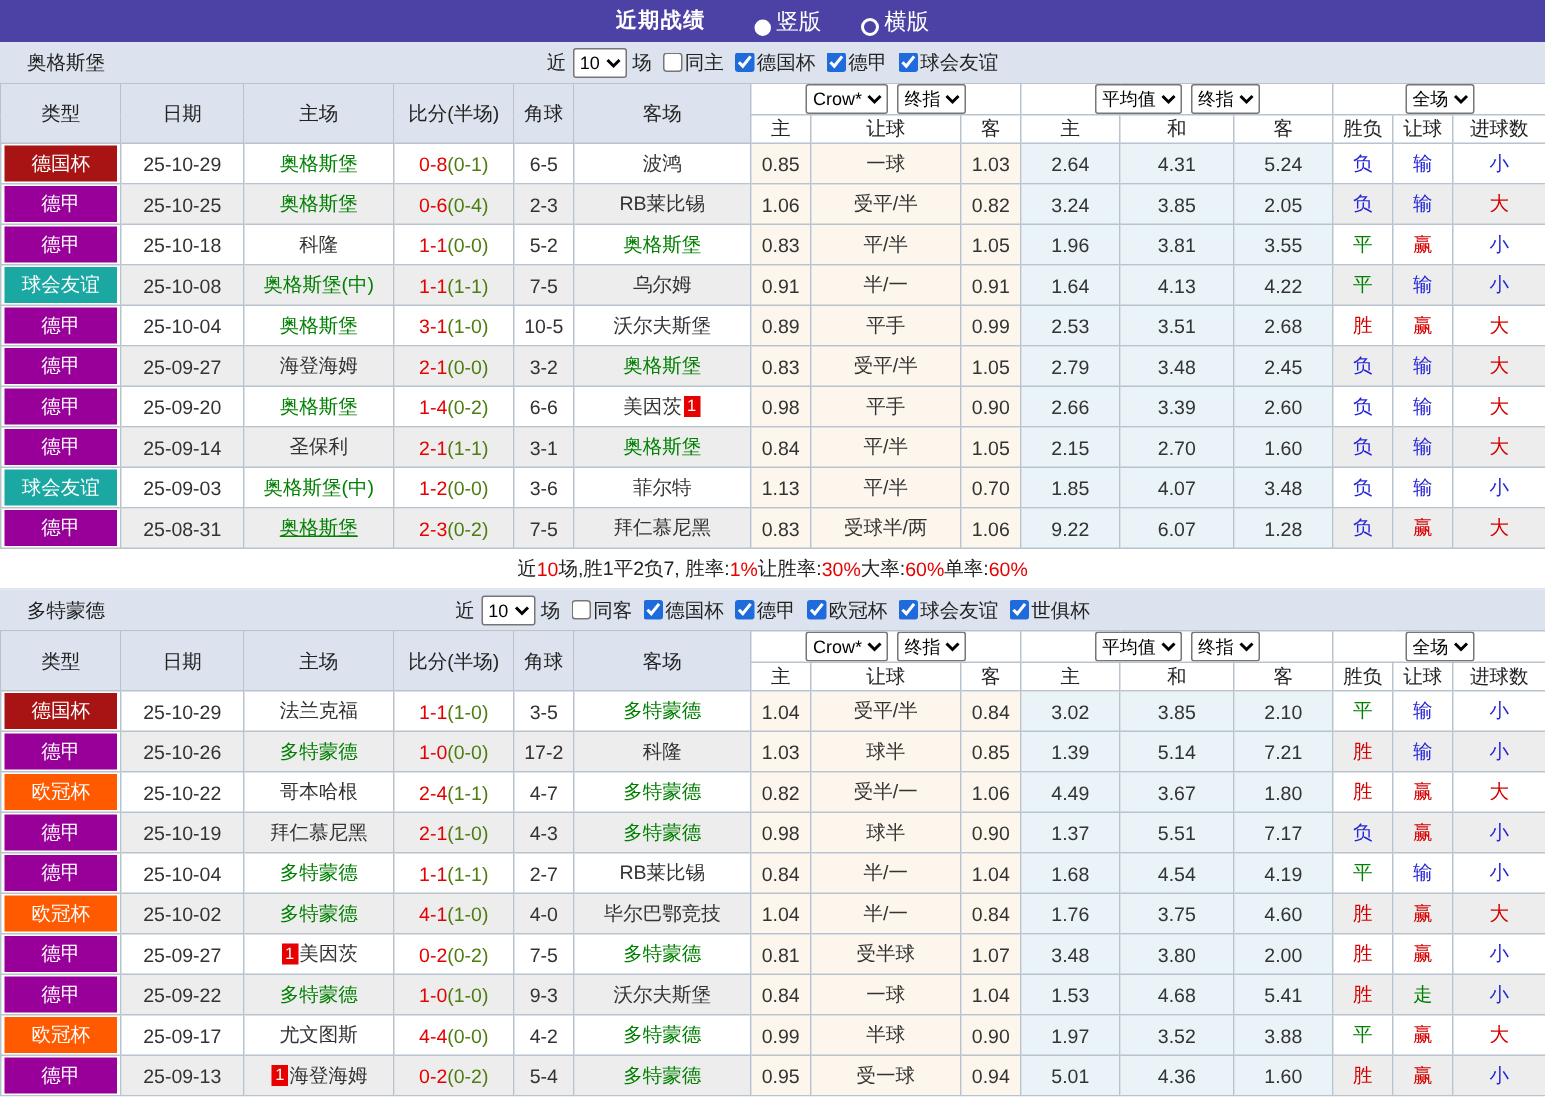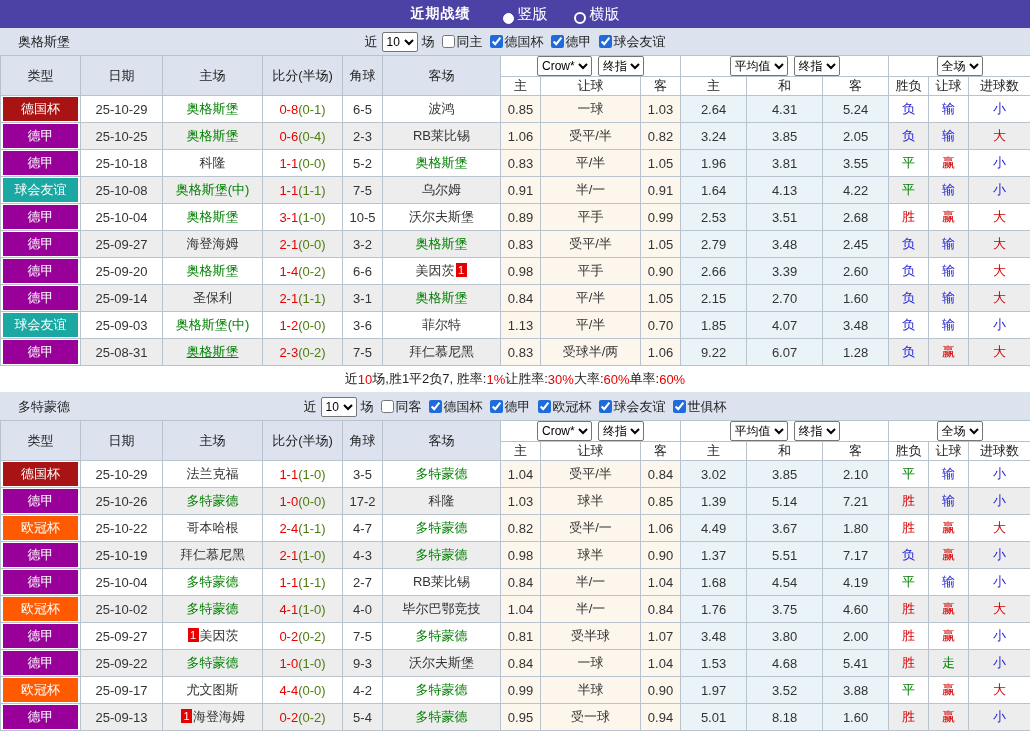--- a/index.html
+++ b/index.html
@@ -590,21 +590,21 @@
               </td>
               <td class="date">25-09-13</td>
               <td class="team"><span class="badge">1</span><span class="tname">海登海姆</span></td>
               <td class="score"><span class="score-main">0-2</span><span class="score-half">(0-2)</span></td>
               <td class="corner">5-4</td>
               <td class="team"><span class="tname focus">多特蒙德</span></td>
               <td class="odds">0.95</td>
               <td class="odds">受一球</td>
               <td class="odds">0.94</td>
               <td class="avg">5.01</td>
-              <td class="avg">8.18</td>
+              <td class="avg">4.36</td>
               <td class="avg">1.60</td>
               <td class="res" style="color: rgb(212, 0, 0);">胜</td>
               <td class="res" style="color: rgb(212, 0, 0);">赢</td>
               <td class="res" style="color: rgb(35, 35, 214);">小</td>
             </tr>
           </tbody>
         </table>
         <div class="summary"></div>
       </section>
     </main>

